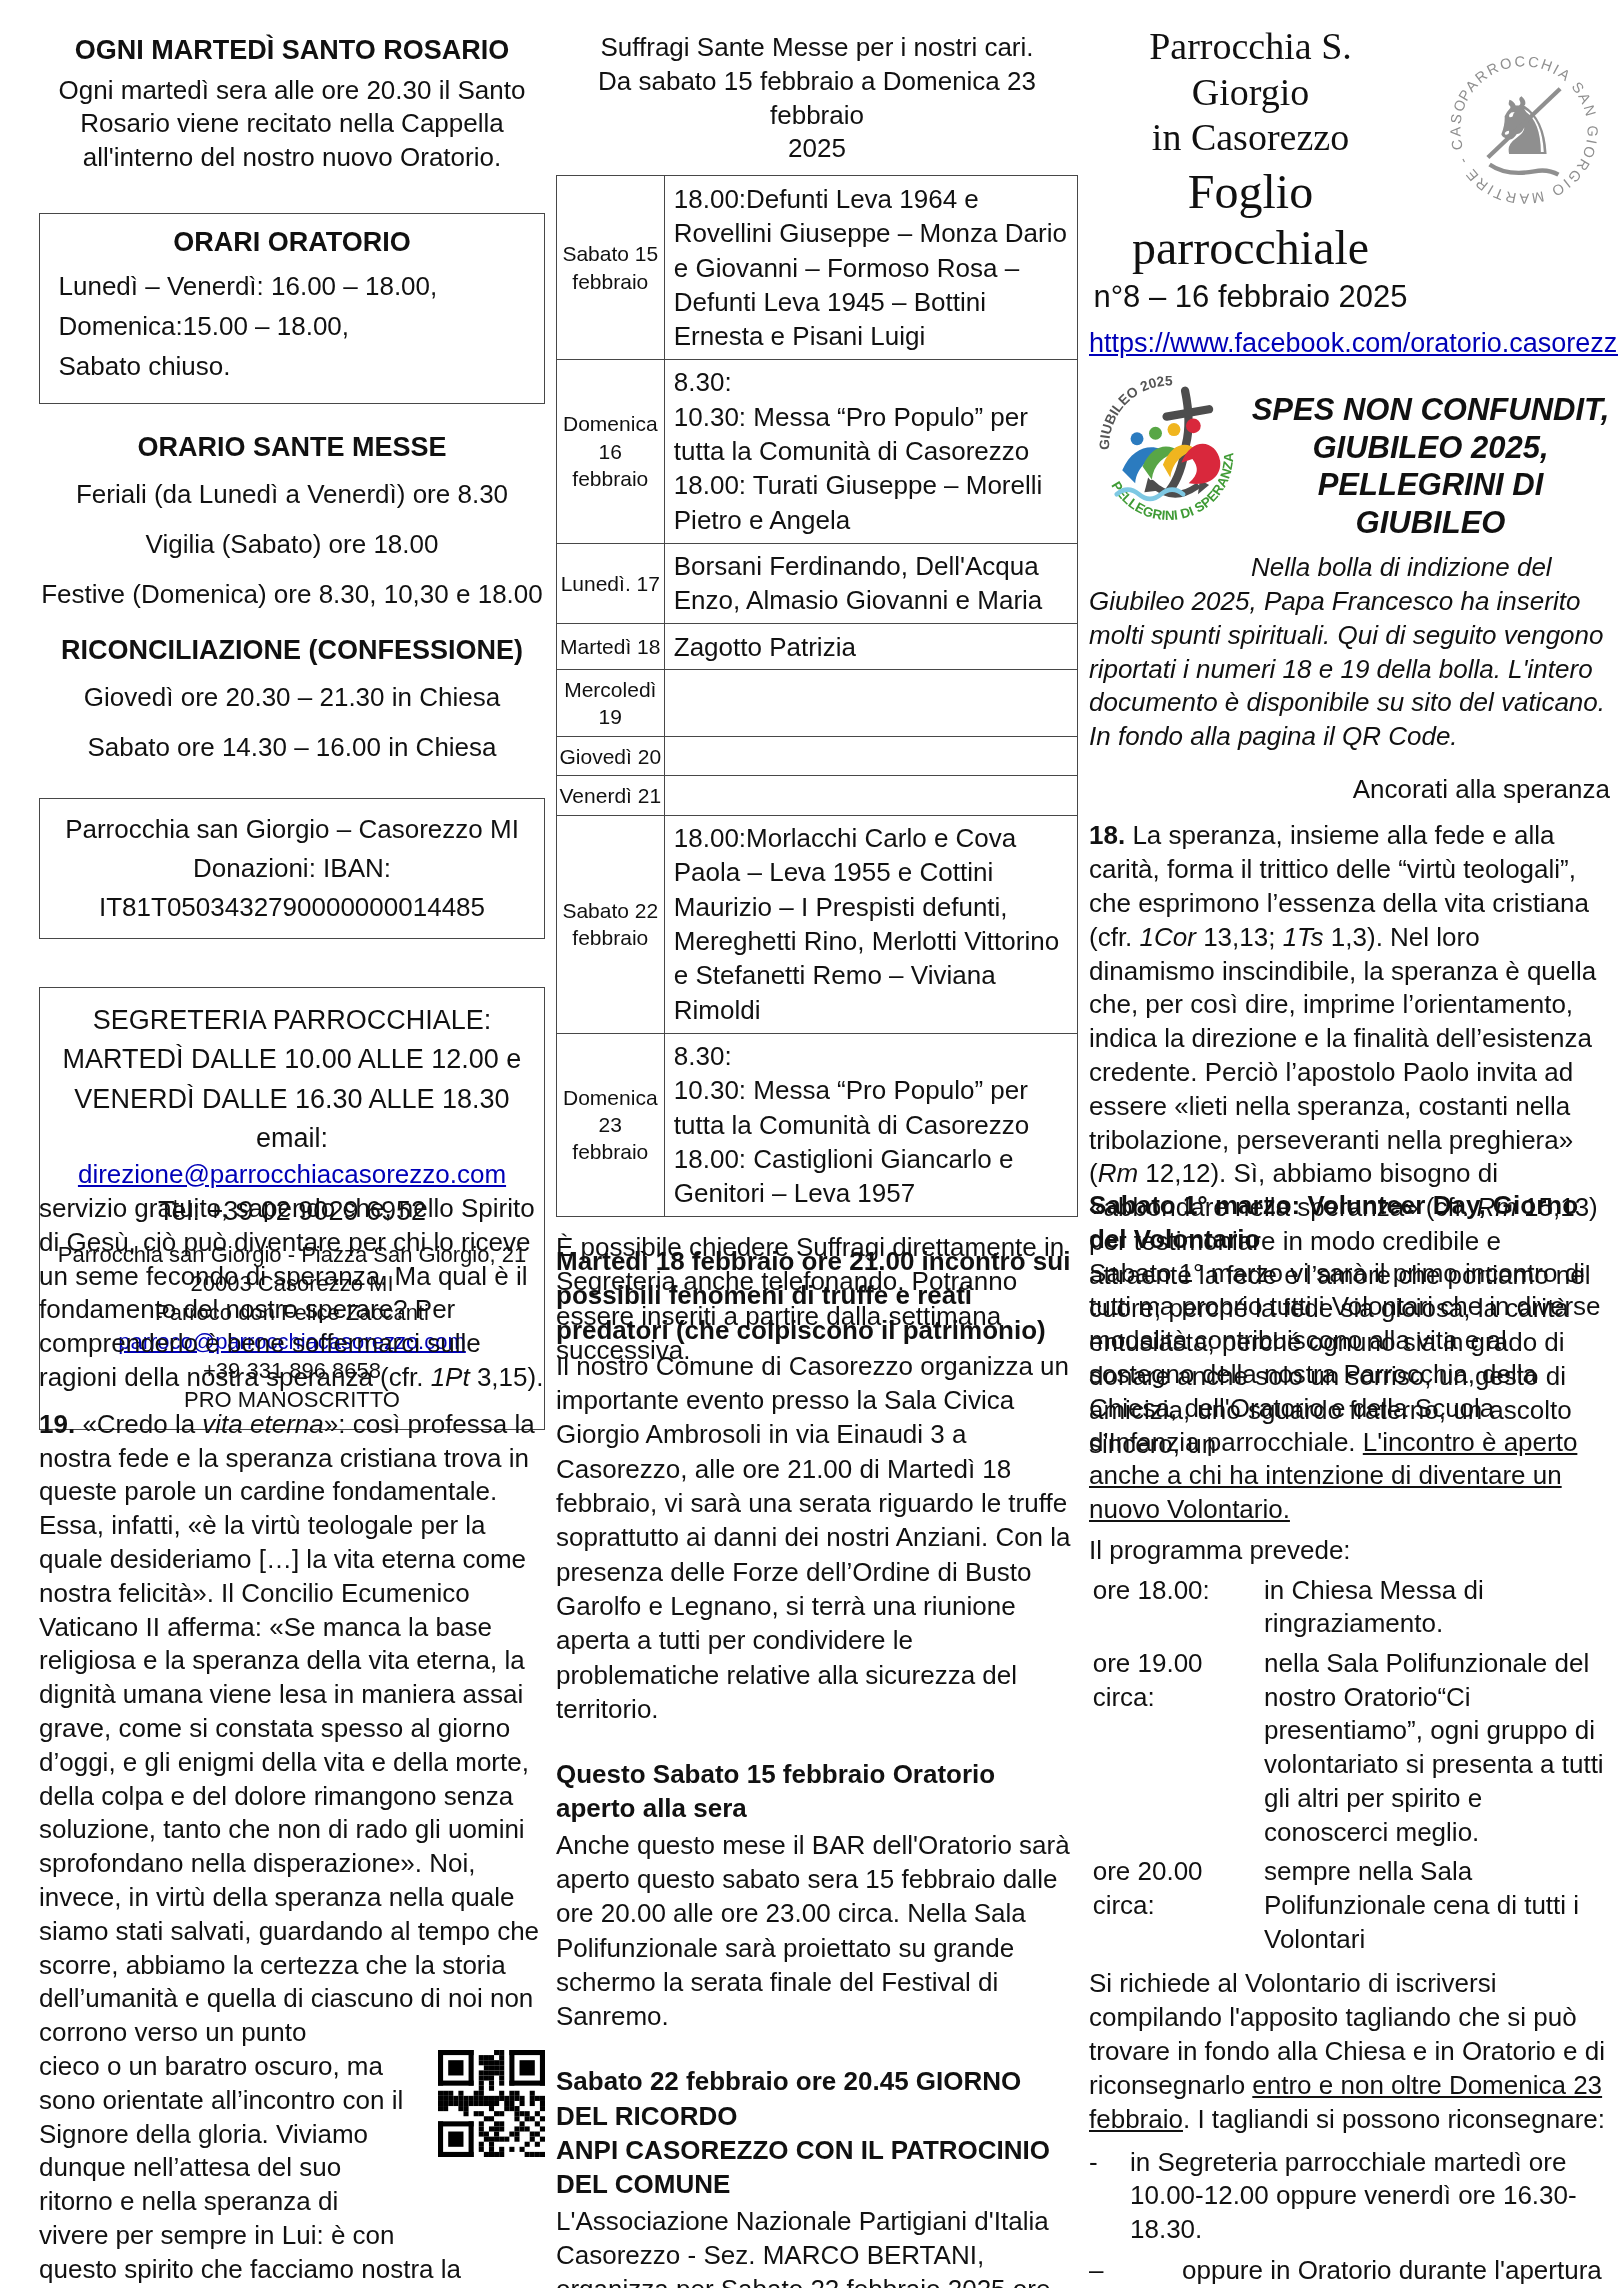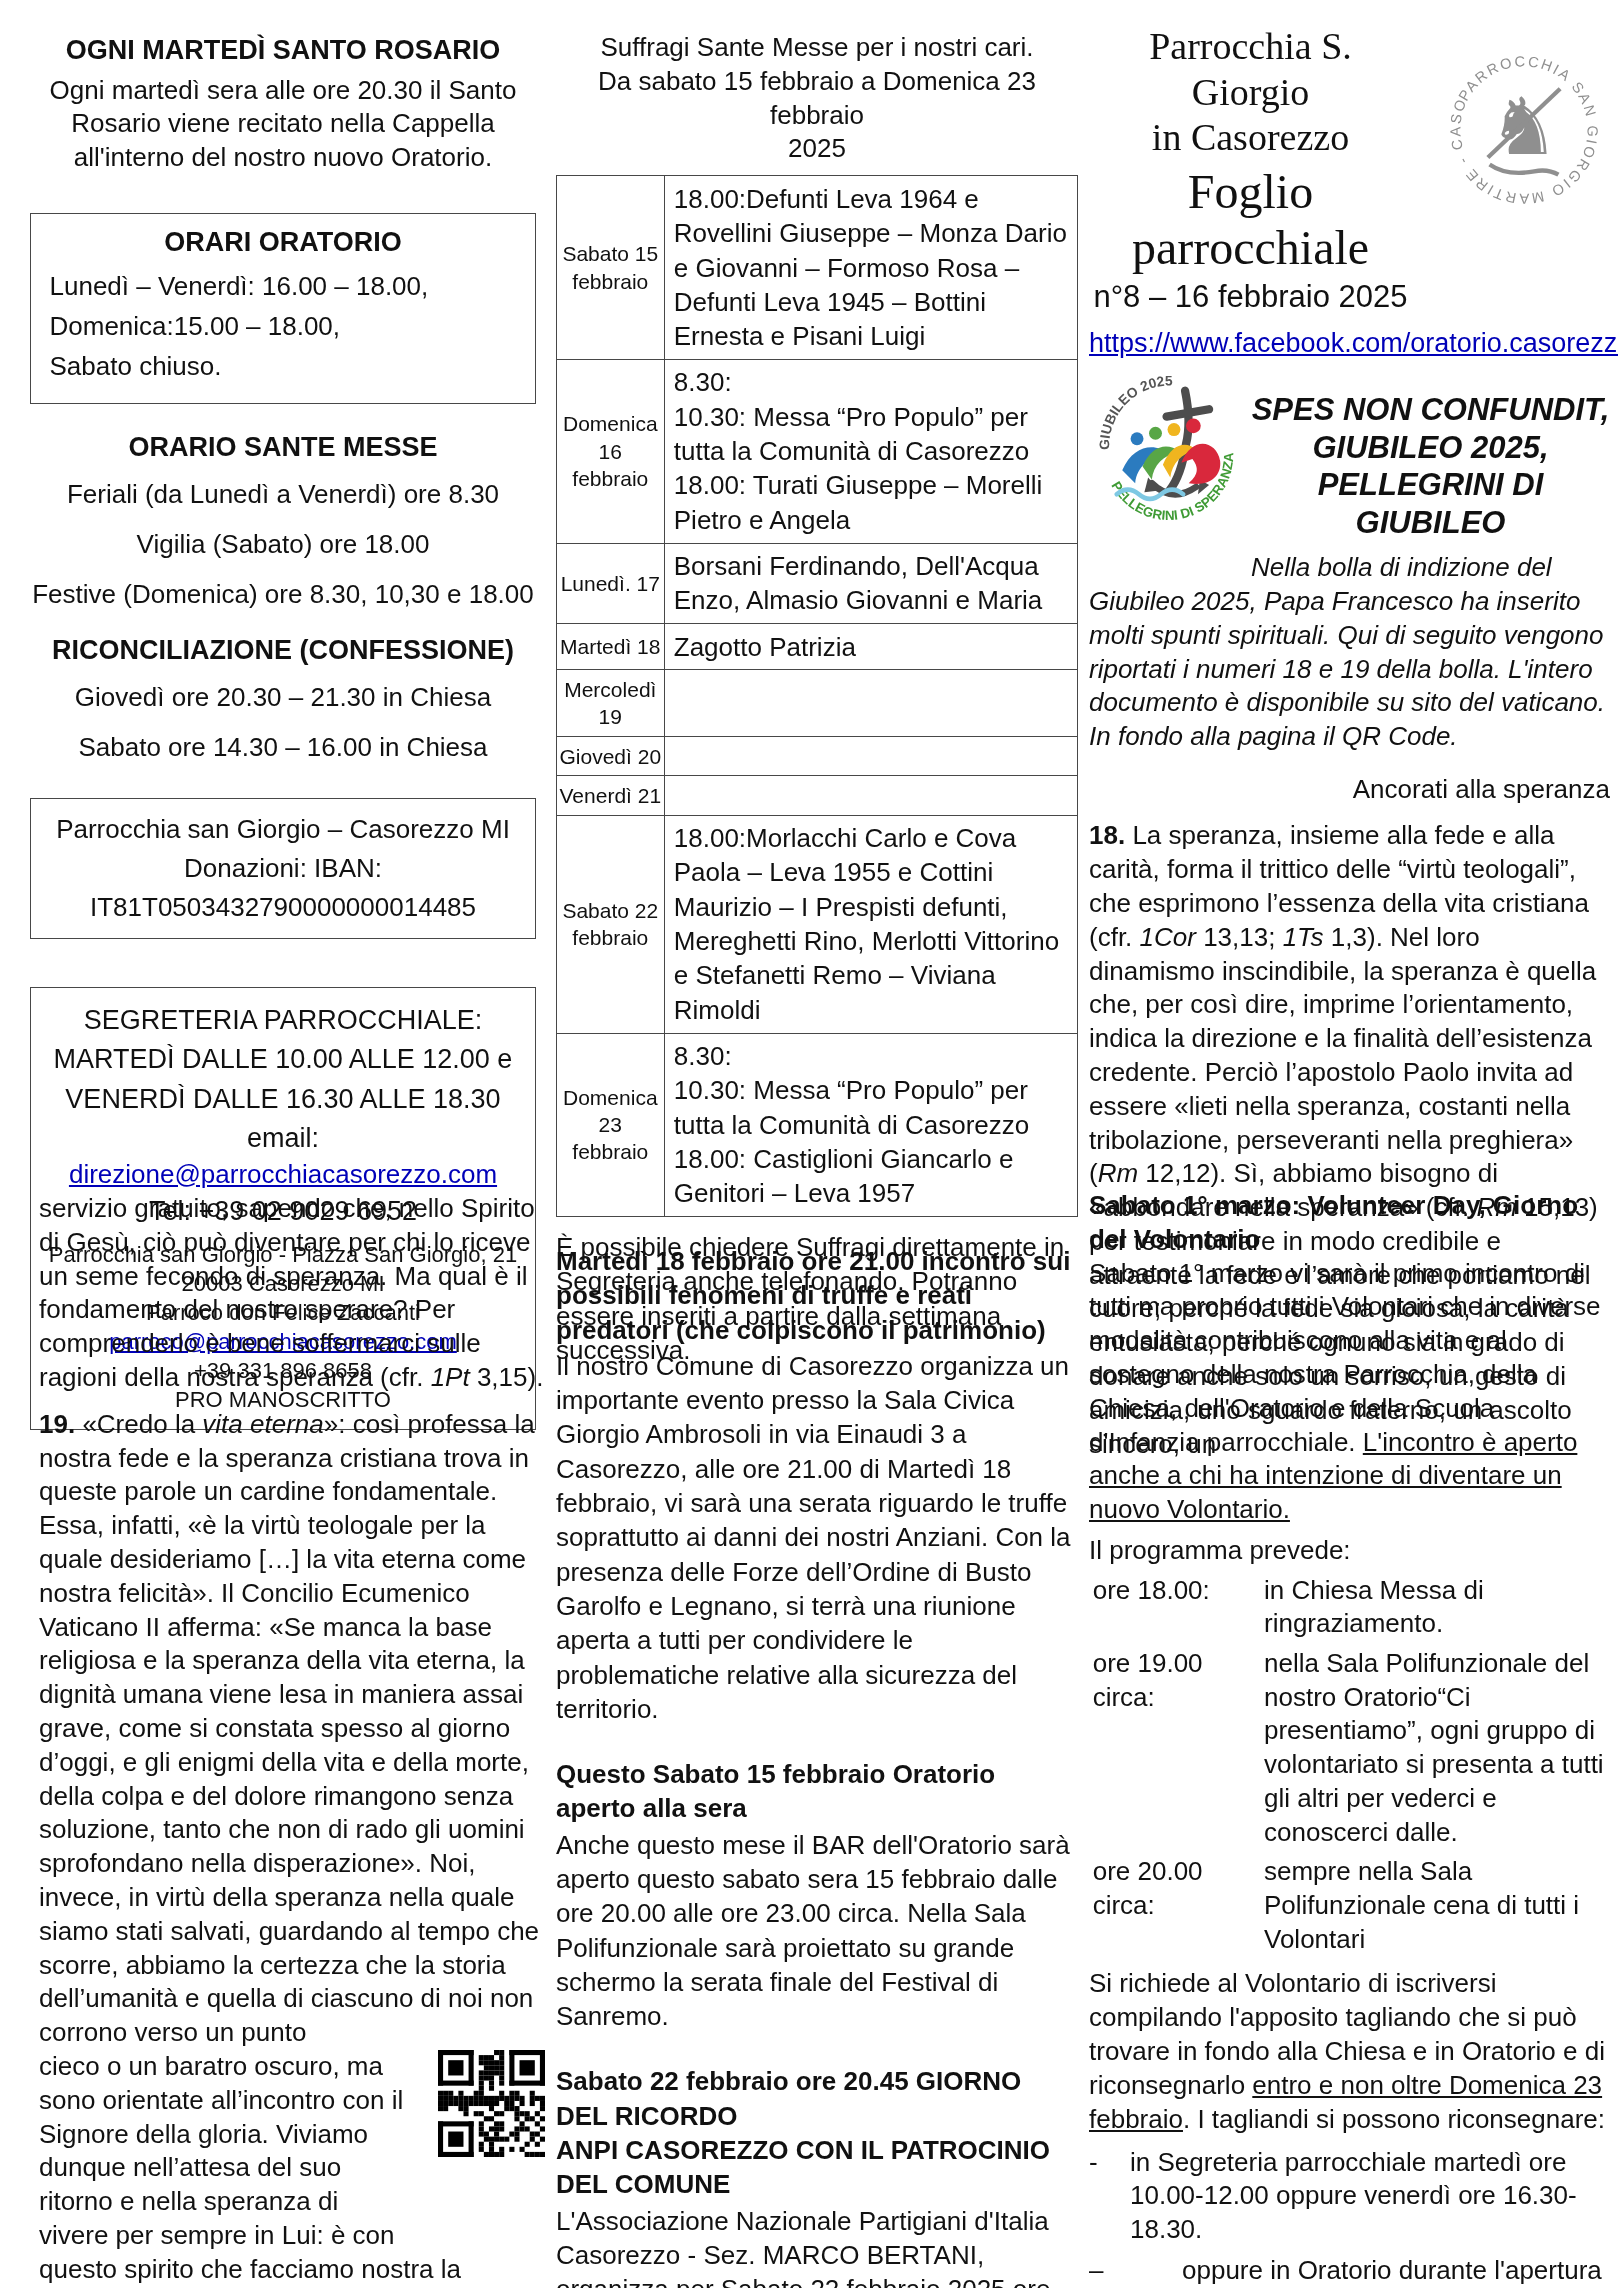--- a/index.html
+++ b/index.html
@@ -1,19 +1,19 @@
 <!DOCTYPE html>
 <html style="font-size:14.8px"><head>
 <meta charset="utf-8">
 <style>
   html,body{margin:0;padding:0;background:#ffffff;}
   .page{position:relative;width:1619px;height:2289px;background:#fff;
         font-family:"Liberation Sans",sans-serif;color:#111;font-size:26px;line-height:1.30;overflow:hidden;}
   .col{position:absolute;}
-  #left-top{left:30px;top:33px;width:506px;}
+  #left-top{left:39px;top:33px;width:506px;}
   #mid-top{left:556px;top:31px;width:522px;}
   #right-top{left:1089px;top:24px;width:521px;}
   #left-bottom{left:39px;top:1192px;width:506px;}
   #mid-bottom{left:556px;top:1244px;width:522px;}
   #right-bottom{left:1089px;top:1189px;width:521px;}
   .center{text-align:center;}
   .prewrap{white-space:pre-line;}
   .sec-title{font-weight:bold;font-size:27px;text-align:center;margin:0 0 5.5px 0;}
   .spaced{line-height:1.78;margin:0 0 3.7px 0;}
   .box{border:1.8px solid #474747;}
@@ -424,21 +424,21 @@
 
   <div class="col" id="right-bottom">
     <div class="vol-title">Sabato 1° marzo: Volunteer Day, Giorno del Volontario</div>
     <p class="par" style="margin-bottom:3.7px;"><span>Sabato 1° marzo vi sarà il primo incontro di tutti ma proprio tutti i Volontari che in diverse modalità contribuiscono alla vita e al sostegno della nostra Parrocchia, della Chiesa, dell'Oratorio e della Scuola d'Infanzia parrocchiale. </span><span style="text-decoration: underline;">L'incontro è aperto anche a chi ha intenzione di diventare un nuovo Volontario.</span></p>
     <div class="programma-label">Il programma prevede:</div>
 
     <div class="program">
       <div class="t">ore 18.00:</div>
       <div class="d">in Chiesa Messa di ringraziamento.</div>
       <div class="t">ore 19.00 circa:</div>
-      <div class="d">nella Sala Polifunzionale del nostro Oratorio“Ci presentiamo”, ogni gruppo di volontariato si presenta a tutti gli altri per vederci e conoscerci dalle.</div>
+      <div class="d">nella Sala Polifunzionale del nostro Oratorio“Ci presentiamo”, ogni gruppo di volontariato si presenta a tutti gli altri per spirito e conoscerci meglio.</div>
       <div class="t">ore 20.00 circa:</div>
       <div class="d">sempre nella Sala Polifunzionale cena di tutti i Volontari</div>
     </div>
 
     <p class="par" style="margin-top:11px;margin-bottom:0;"><span>Si richiede al Volontario di iscriversi compilando l'apposito tagliando che si può trovare in fondo alla Chiesa e in Oratorio e di riconsegnarlo </span><span style="text-decoration: underline;">entro e non oltre Domenica 23 febbraio</span><span>. I tagliandi si possono riconsegnare:</span></p>
 
     <div class="bullets">
       <div class="bullet">
         <div class="mk">-</div>
         <div class="txt">in Segreteria parrocchiale martedì ore 10.00-12.00 oppure venerdì ore 16.30-18.30.</div>

